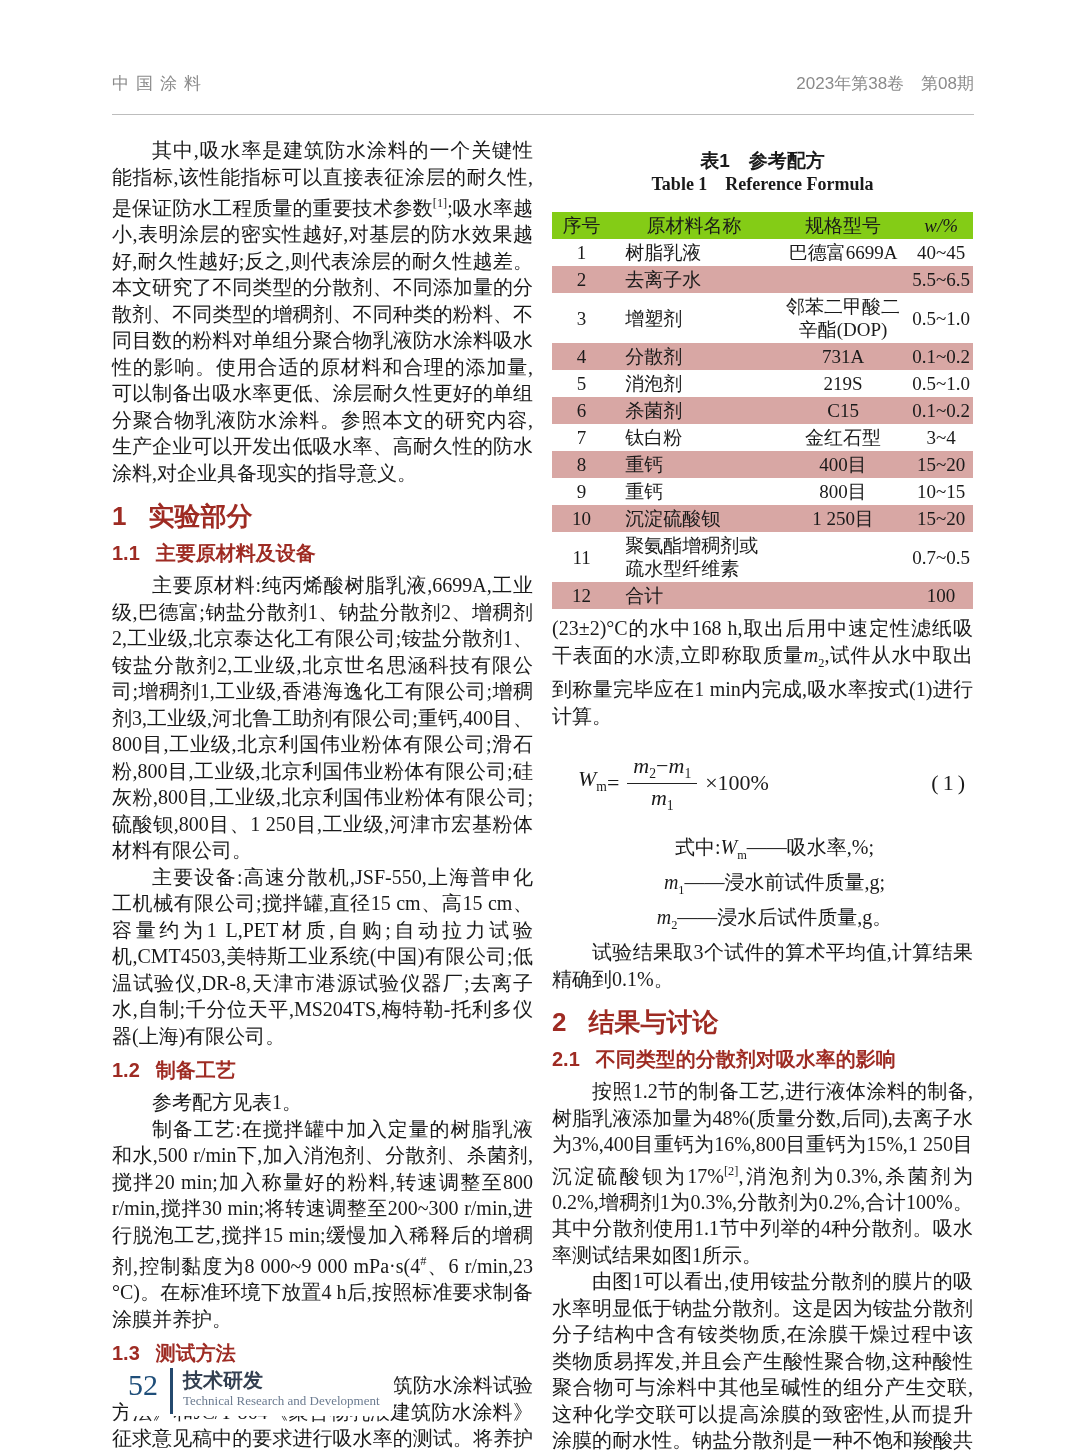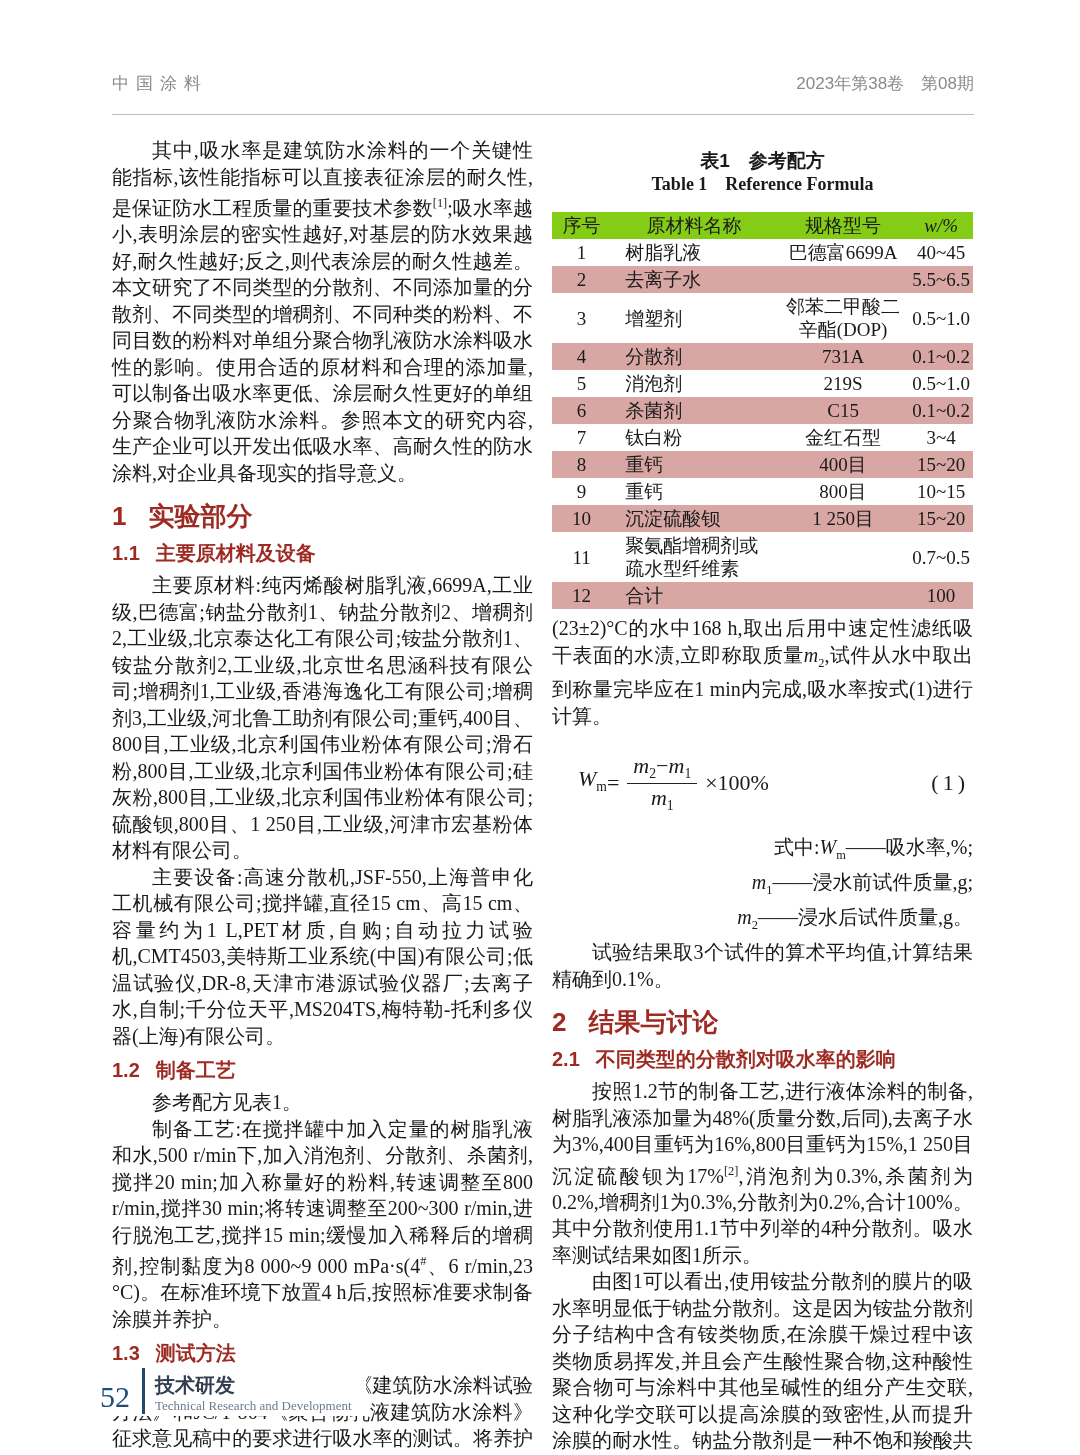--- a/index.html
+++ b/index.html
@@ -58,25 +58,25 @@
   table.ref th.col-w{font-style:italic;font-family:"Liberation Serif",serif;}
   
   .equation{
     display:flex;align-items:center;margin:24px 0 20px;padding-left:26px;
     font-size:22px;text-align:left;
   }
   .frac{display:inline-flex;flex-direction:column;align-items:center;margin:0 8px;line-height:1.15;}
   .frac .num{padding:0 6px 1px;border-bottom:1.6px solid #222;}
   .frac .den{padding-top:1px;}
   .eq-label{margin-left:auto;padding-right:4px;letter-spacing:4px;}
-  .where{margin-left:24px;text-align:right;}
+  .where{margin-left:24px;text-align:center;}
   .where p{line-height:27px;}
   
   .page-footer{
-    position:absolute;left:100px;top:1366px;display:flex;align-items:flex-end;
+    position:absolute;left:128px;top:1366px;display:flex;align-items:flex-start;
     background:#ffffff;padding:2px 14px 2px 0;z-index:5;
   }
   .folio{font-size:30px;color:#1f4e79;margin-right:12px;}
   .footer-bar{width:3px;height:46px;background:#24496e;margin-right:10px;}
   .footer-cn{
     font-family:"Liberation Sans","DejaVu Sans",sans-serif;
     font-size:20px;font-weight:bold;color:#333f50;line-height:24px;
   }
   .footer-en{font-size:13px;color:#6b7b90;line-height:17px;}
   .spacer-sm{height:6px;}

